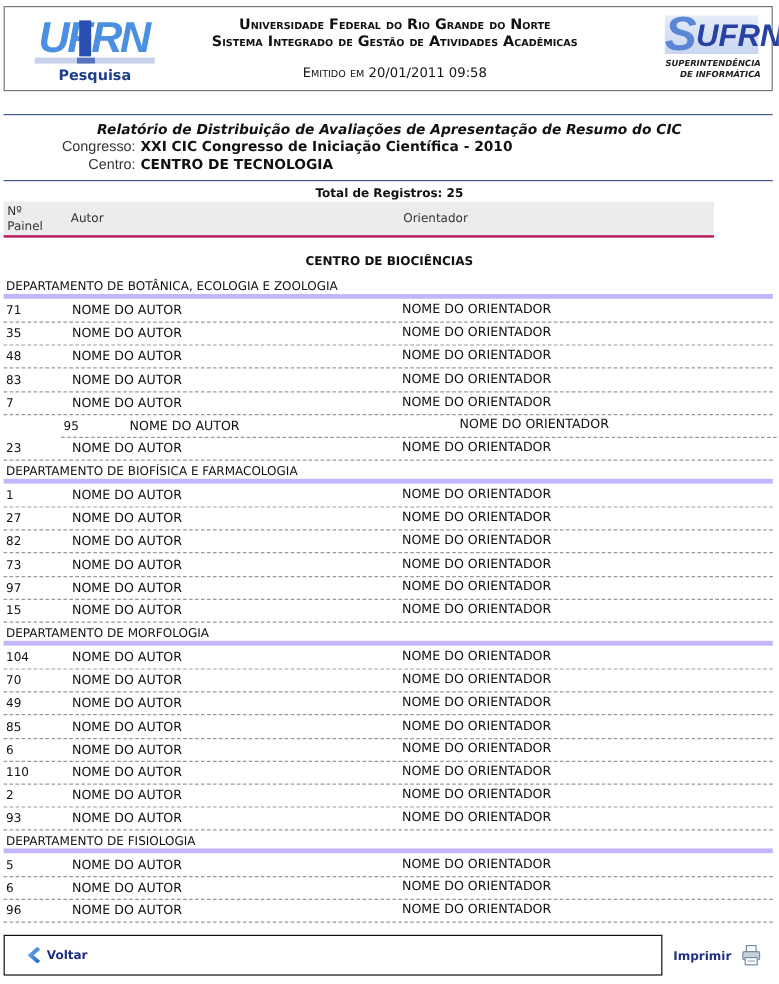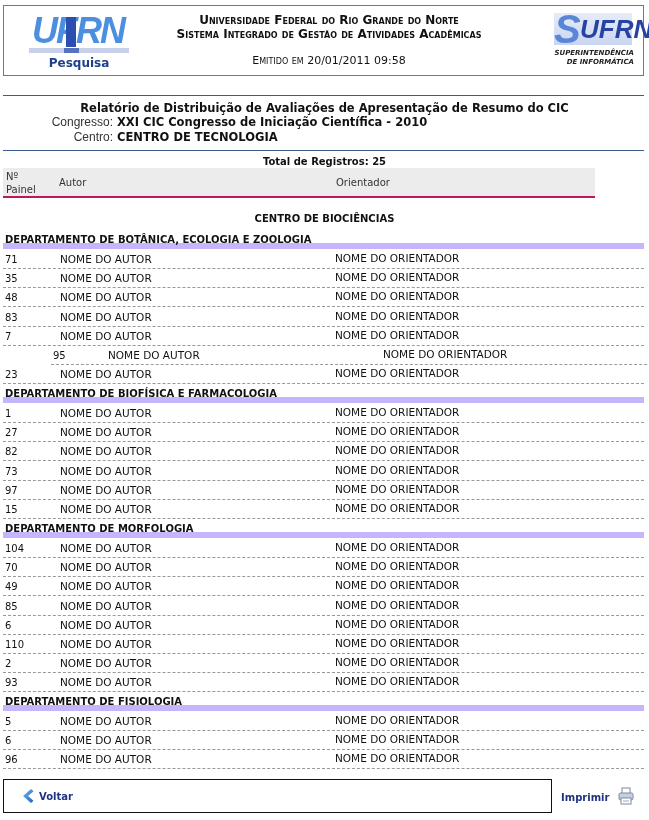--- a/index.html
+++ b/index.html
@@ -51,21 +51,21 @@
     }
     .logo-sinfo .sub {
       position: absolute; left: 0; top: 38px; width: 82px; text-align: right;
       font-weight: bold; font-style: italic; font-size: 7px; line-height: 9px; color: #222;
     }
 
     
     .rule-blue { position: absolute; left: 3px; width: 641px; height: 1px; background: #3d5a8c; }
     .report-title {
       position: absolute; left: 0; top: 101px; width: 649px; text-align: center;
-      font-weight: bold; font-size: 11.5px; color: #111;
+      font-weight: bold; font-size: 11.5px; color: #111; font-style: italic;
     }
     .meta-row { position: absolute; left: 0; width: 649px; height: 15px; font-size: 11.5px; }
     .meta-row .lbl { position: absolute; right: 536px; color: #333; font-family: "Liberation Sans", sans-serif; font-size: 12px; }
     .meta-row .val { position: absolute; left: 117px; font-weight: bold; color: #111; }
 
     .total { position: absolute; left: 0; top: 156px; width: 649px; text-align: center; font-weight: bold; font-size: 10px; color: #111; }
 
     
     .thead {
       position: absolute; left: 3px; top: 168px; width: 592px; height: 30px;
@@ -73,21 +73,21 @@
     }
     .thead .th-num { position: absolute; left: 3px; top: 2px; font-size: 10px; line-height: 13px; color: #333; }
     .thead .th-autor { position: absolute; left: 56px; top: 9px; font-size: 10px; color: #333; }
     .thead .th-orient { position: absolute; left: 333px; top: 9px; font-size: 10px; color: #333; }
 
     .centro-title { position: absolute; left: 0; top: 213px; width: 649px; text-align: center; font-weight: bold; font-size: 10px; color: #111; }
 
     
     .dept {
       position: absolute; left: 3px; width: 641px; height: 16px;
-      border-bottom: 6px solid #c4b5fd; font-weight: bold; font-size: 10px; padding-left: 2px; line-height: 14px; color: #111;
+      border-bottom: 4px solid #c4b5fd; font-weight: normal; font-size: 10px; padding-left: 2px; line-height: 14px; color: #111;
     }
     .row {
       position: absolute; left: 3px; width: 641px; height: 19px;
       border-bottom: 1px dashed #999; font-size: 10.5px; color: #111;
     }
     .row .c-num { position: absolute; left: 2px; top: 4px; font-size: 10px; }
     .row .c-autor { position: absolute; left: 57px; top: 3px; }
     .row .c-orient { position: absolute; left: 332px; top: 2px; }
 
     

